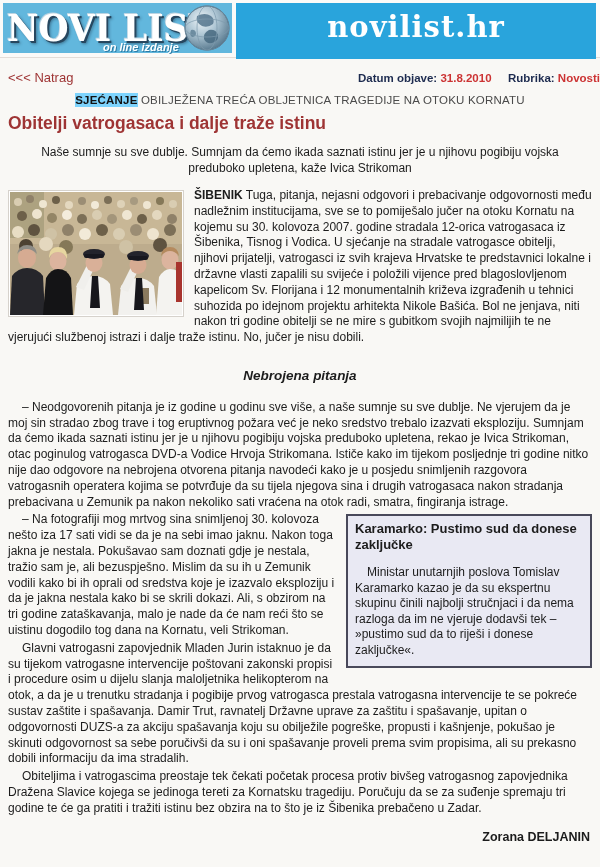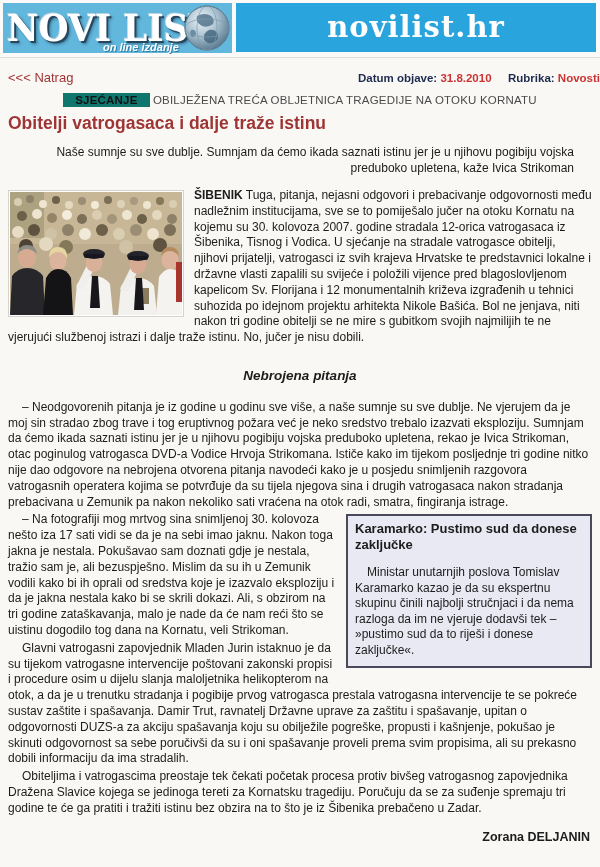--- a/index.html
+++ b/index.html
@@ -16,35 +16,35 @@
     font-family:"DejaVu Serif", serif; font-weight:bold; font-size:36px; line-height:44px;
     color:#fff; letter-spacing:0px; white-space:nowrap; transform:scale(.96,1.02); transform-origin:left top;
     text-shadow:-1px -1px 0 #bcd4e2, 2px 2px 0 #27475f, 3px 3px 3px rgba(20,40,60,.45);
   }
   .tagline {
     position:absolute; left:100px; top:38px; color:#fff; font-weight:bold; font-style:italic;
     font-size:11px; text-shadow:1px 1px 0 #2d7ca6;
   }
   .globe { position:absolute; left:183px; top:4px; width:48px; height:48px; }
   .domain-box {
-    position:absolute; left:236px; top:3px; right:4px; height:49px; background:#29a4dc;
+    position:absolute; left:236px; top:3px; right:4px; height:56px; background:#29a4dc;
     color:#fff; font-family:"DejaVu Serif", serif; font-weight:bold; font-size:29px;
     text-align:center; line-height:49px; letter-spacing:1px;
   }
   
   .topbar { display:flex; justify-content:space-between; align-items:baseline; padding:12px 0 0 8px; }
   .back-link { font-size:13px; color:#9e3434; text-decoration:none; cursor:pointer; }
   .meta { font-size:11.5px; color:#1d2b4f; font-weight:bold; }
   .meta .val { color:#cc3333; font-weight:bold; }
   .meta .sep { display:inline-block; width:10px; }
   
   .kicker { text-align:center; font-size:11.5px; color:#4a4a4a; margin-top:9px; letter-spacing:.2px; }
-  .kicker .tag { font-weight:bold; color:#111; background:#0f766e; padding:1px 12px; }
+  .kicker .tag { font-weight:bold; color:#111; background:#7dd3fc; padding:1px 0; }
   .title { font-size:17.5px; font-weight:bold; color:#9e3434; margin:7px 8px 0 8px; }
-  .lead { font-size:12px; line-height:16px; text-align:right; margin:10px 26px 12px 26px; }
+  .lead { font-size:12px; line-height:16px; text-align:center; margin:10px 26px 12px 26px; }
   
   .article { padding:0 8px; font-size:12px; line-height:15.8px; }
   .article p { margin:0 0 2px 0; }
   .article p.ind { text-indent:14px; }
   .lead-in { font-weight:bold; }
   .photo {
     float:left; width:176px; height:127px; margin:2px 10px 4px 0;
     border:1px solid #d6d2cc; background:#fff; padding:1px;
   }
   .photo svg { display:block; }

